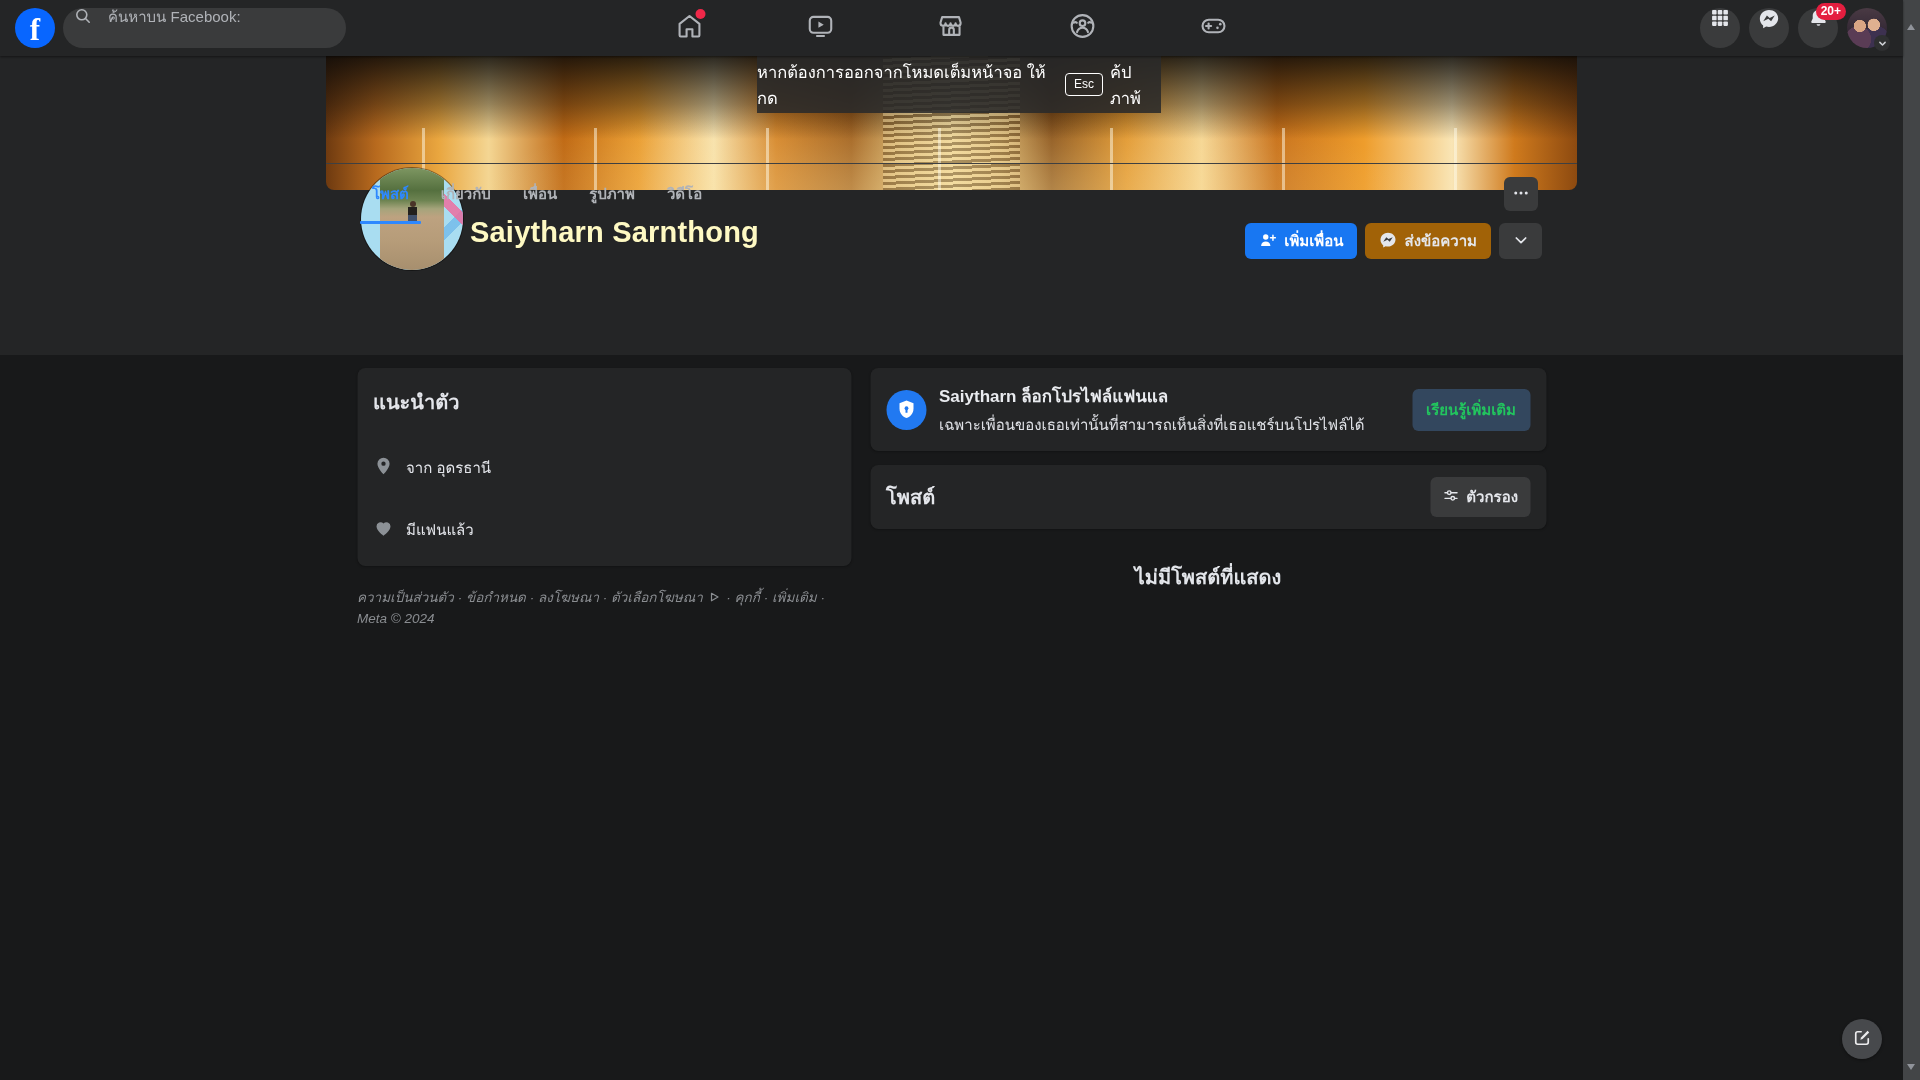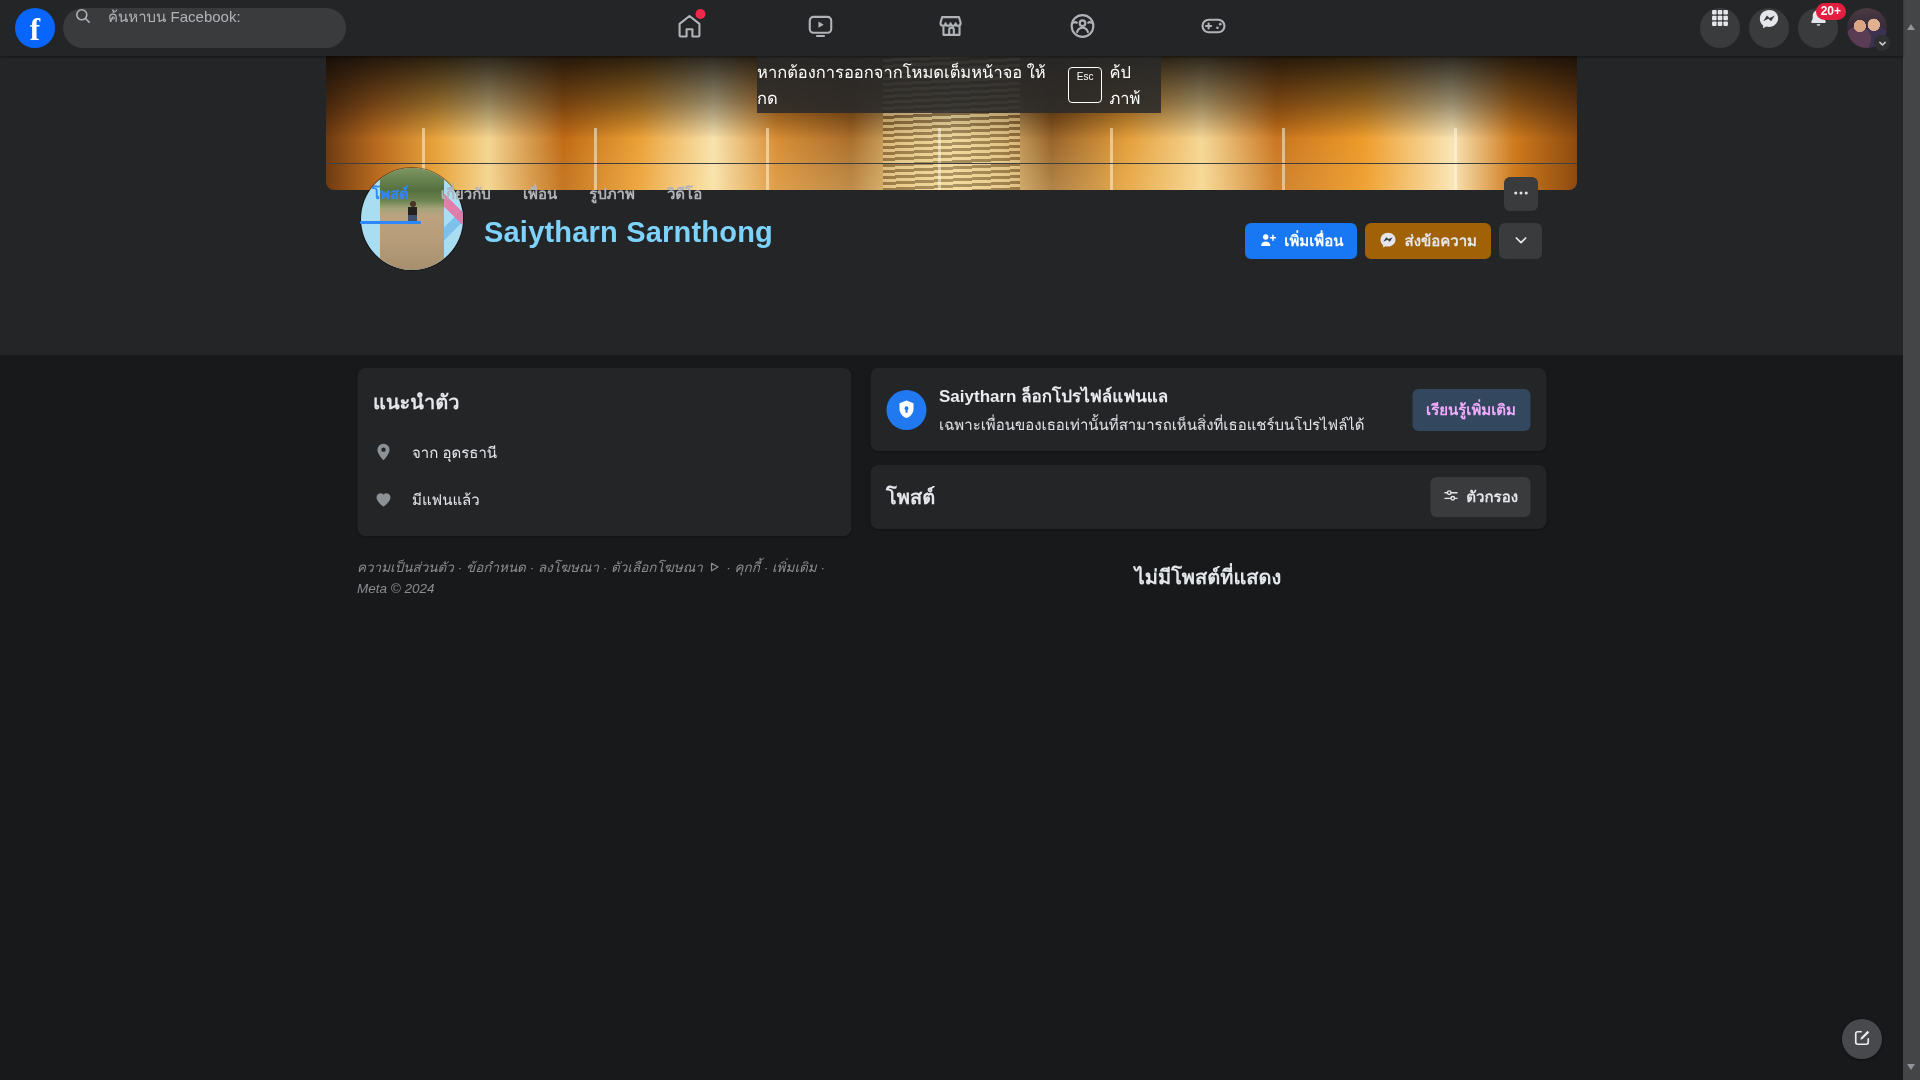--- a/index.html
+++ b/index.html
@@ -42,21 +42,21 @@
       radial-gradient(circle at 72% 80%, #3d3150 0 32%, rgba(0,0,0,0) 33%),
       linear-gradient(180deg,#4a3a44,#241c2a); }
   .nav-avatar .chev { position:absolute; right:-3px; bottom:-3px; width:16px; height:16px;
     border-radius:50%; background:#2f3031; color:#cfd1d5; display:flex; align-items:center;
     justify-content:center; }
 
   
   .toast { position:absolute; top:56px; left:757px; width:404px; height:57px; z-index:15;
     background:rgba(42,42,42,.88); color:#fff; display:flex; align-items:center;
     justify-content:center; font-size:16.5px; gap:7px; }
-  .esc-key { border:1.5px solid #fff; border-radius:4px; padding:3px 8px 20px; font-size:10px; }
+  .esc-key { border:1.5px solid #fff; border-radius:4px; padding:3px 8px 4px; font-size:12px; }
 
   
   .profile-header { position:absolute; top:56px; left:0; right:0; height:299px; background:#242526; }
   .header-inner { width:1251px; margin:0 auto; position:relative; height:100%; }
 
   .cover { position:relative; height:134px; border-radius:0 0 8px 8px; overflow:hidden; cursor:pointer;
     background:
       linear-gradient(180deg, rgba(8,8,8,.85) 0%, rgba(8,8,8,.4) 36%, rgba(8,8,8,0) 62%),
       radial-gradient(ellipse at 50% 115%, rgba(255,228,160,.55), rgba(0,0,0,0) 55%),
       linear-gradient(90deg,
@@ -80,22 +80,22 @@
       linear-gradient(45deg, rgba(0,0,0,0) 72%, rgba(236,110,160,.85) 72% 78%, rgba(0,0,0,0) 78%),
       linear-gradient(135deg, rgba(0,0,0,0) 70%, rgba(120,190,235,.9) 70% 76%, rgba(0,0,0,0) 76%); }
   .avatar .photo { position:absolute; left:19%; right:19%; top:0; bottom:0;
     background:linear-gradient(180deg,#7d9661 0%, #55703f 22%, #6e8452 32%, #a5a47b 40%,
       #bda280 48%, #b69c79 72%, #a78f6e 100%); }
   .avatar .person { position:absolute; left:50%; top:38%; width:9px; height:16px; margin-left:-4px;
     background:linear-gradient(180deg,#23201d 0 48%, #41506b 48% 100%); }
   .avatar .person::before { content:""; position:absolute; top:-6px; left:1.5px; width:6px;
     height:6px; border-radius:50%; background:#4a3428; }
 
-  .profile-name { position:absolute; left:158px; top:26px; font-size:29px; font-weight:bold;
-    color:#7dd3fc; letter-spacing:.2px; }
+  .profile-name { position:absolute; left:144px; top:26px; font-size:29px; font-weight:bold;
+    color:#fef9c3; letter-spacing:.2px; }
 
   .action-buttons { position:absolute; right:35px; top:33px; display:flex; gap:8px; }
   .btn { height:36px; border:none; border-radius:6px; display:flex; align-items:center;
     justify-content:center; gap:7px; font-size:15px; font-weight:bold; cursor:pointer;
     font-family:inherit; padding:0 14px; }
   .btn-primary { background:#1877f2; color:#fff; }
   .btn-secondary { background:#a16207; color:#e4e6eb; }
   .btn-chevron { width:43px; padding:0; background:#3a3b3c; color:#e4e6eb; }
 
   .header-divider { position:absolute; left:0; right:0; top:107px; border-top:1px solid #3e4042; }
@@ -113,35 +113,35 @@
   
   .content { position:absolute; top:368px; left:50%; transform:translateX(-50%); width:1189px;
     display:flex; gap:19px; }
   .left-col { width:494px; flex:0 0 auto; }
   .right-col { flex:1; }
 
   .card { background:#242526; border-radius:8px; box-shadow:0 1px 2px rgba(0,0,0,.25); }
 
   .intro-card { padding:18px 16px 24px; }
   .intro-title { font-size:20px; font-weight:bold; color:#e4e6eb; }
-  .intro-item { display:flex; align-items:flex-end; gap:19px; margin-top:23px; color:#e4e6eb;
+  .intro-item { display:flex; align-items:flex-start; gap:13px; margin-top:38px; color:#e4e6eb;
     font-size:15px; }
   .intro-item svg { color:#8c9196; flex:0 0 auto; }
 
   .mini-footer { margin-top:22px; width:478px; font-size:13.5px; line-height:1.55; color:#8a8d91;
     cursor:pointer;font-style:italic; }
   .mini-footer svg { vertical-align:-1px; margin:0 2px; }
 
   .lock-card { display:flex; align-items:center; gap:13px; padding:14px 16px; }
   .shield-circle { width:40px; height:40px; border-radius:50%; background:#2179f1; flex:0 0 auto;
     display:flex; align-items:center; justify-content:center; }
   .lock-texts { flex:1; min-width:0; }
   .lock-title { font-size:17px; font-weight:bold; color:#e9ebef; }
   .lock-sub { font-size:15px; color:#dfe1e6; margin-top:4px; }
-  .learn-btn { background:#33475e; color:#f0abfc; font-size:15px; font-weight:bold; border:none;
+  .learn-btn { background:#33475e; color:#22c55e; font-size:15px; font-weight:bold; border:none;
     border-radius:6px; padding:9px 14px; cursor:pointer; font-family:inherit; white-space:nowrap;text-align:right; }
 
   .posts-card { margin-top:14px; padding:12px 16px; display:flex; align-items:center;
     justify-content:space-between; }
   .posts-title { font-size:20px; font-weight:bold; color:#e4e6eb; }
   .filter-btn { background:#3a3b3c; color:#e4e6eb; border:none; border-radius:6px; padding:8px 12px;
     display:flex; align-items:center; gap:7px; font-size:15px; font-weight:bold; cursor:pointer;
     font-family:inherit; }
 
   .empty-posts { margin-top:32px; text-align:center; font-size:20px; font-weight:bold; color:#e2e5ea; }

